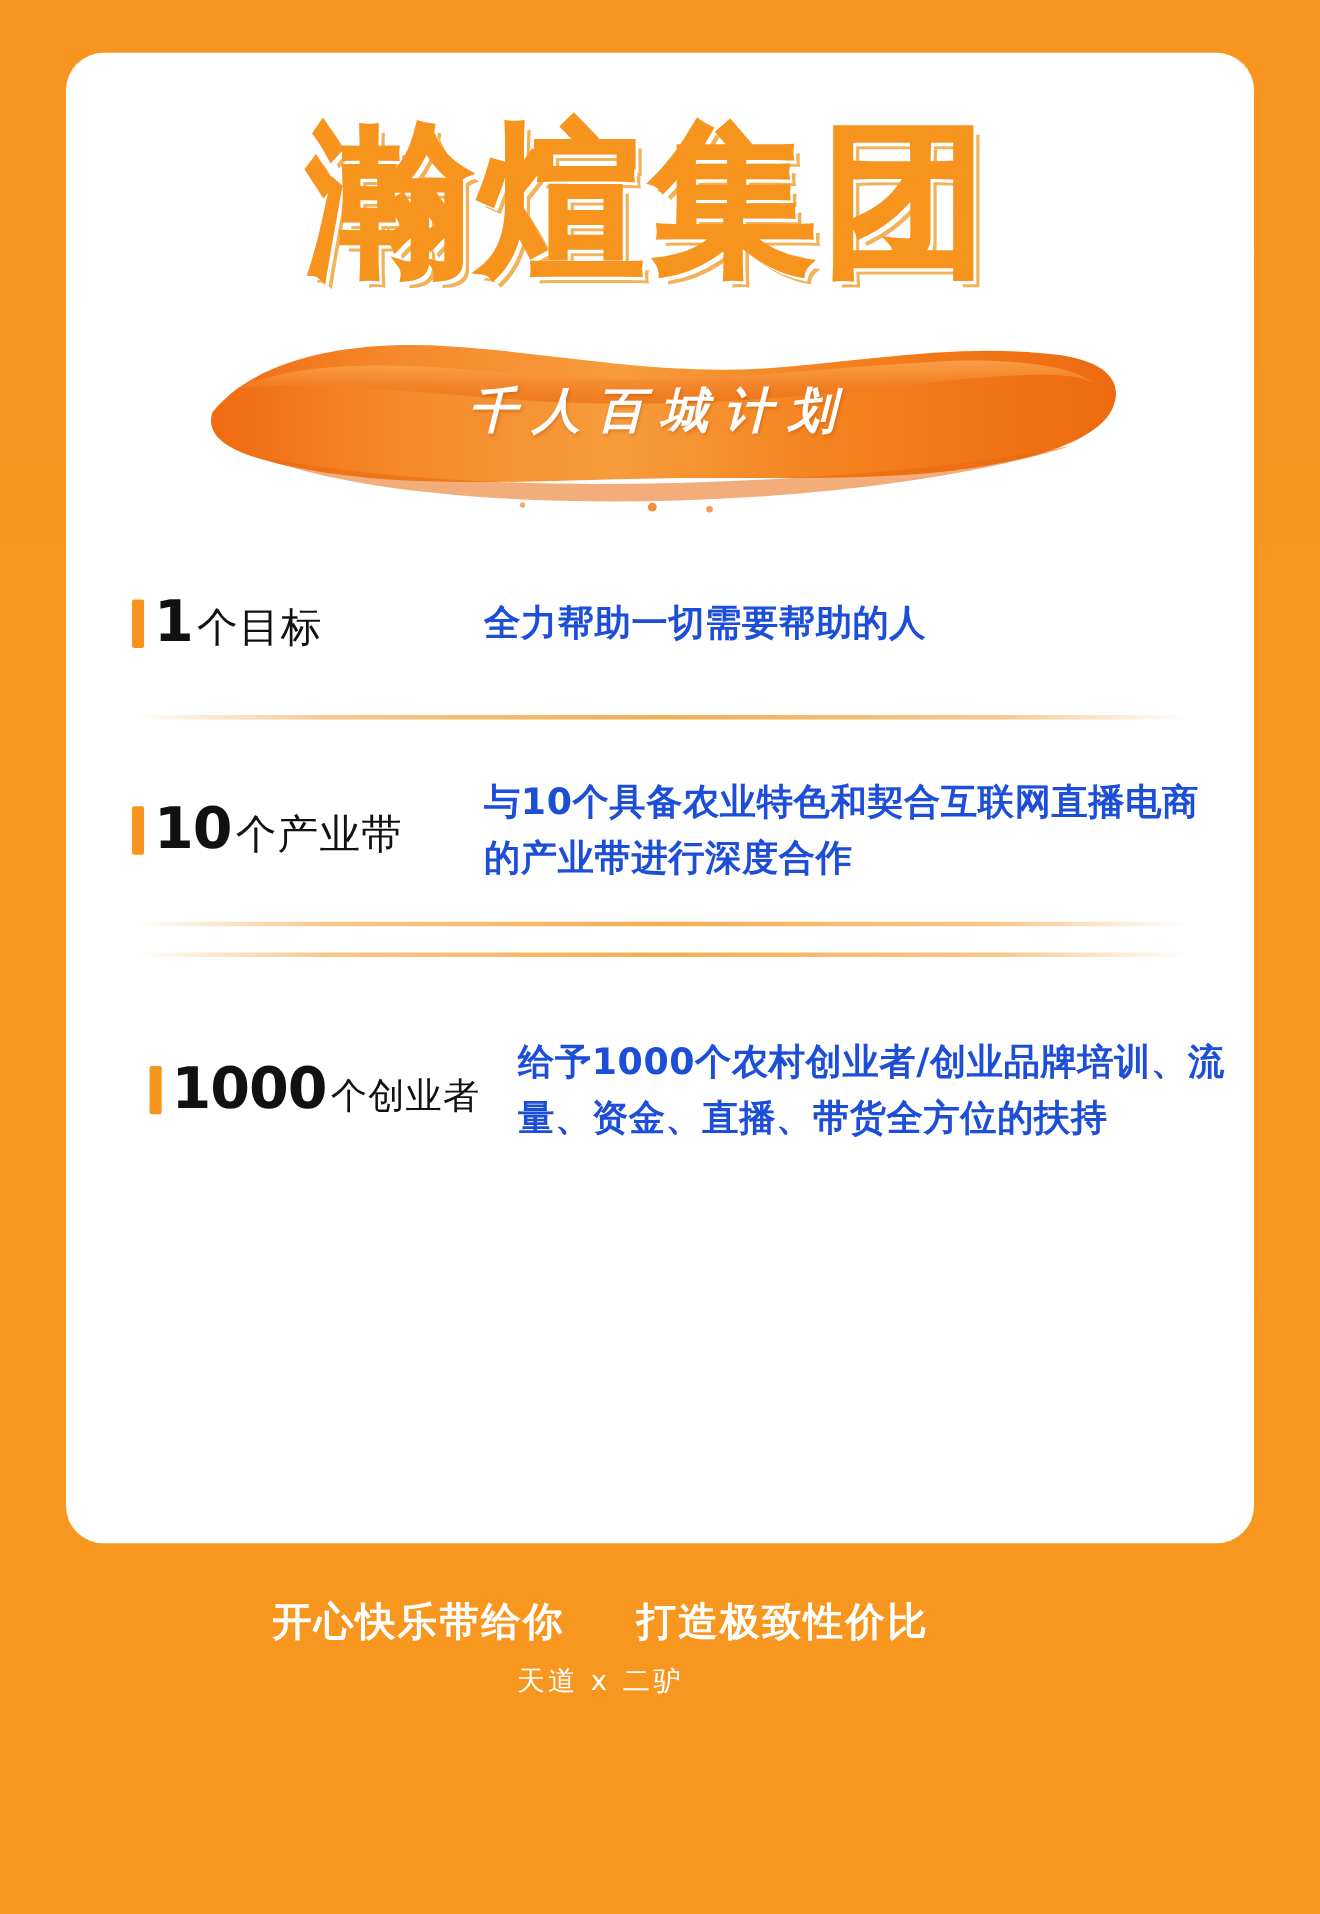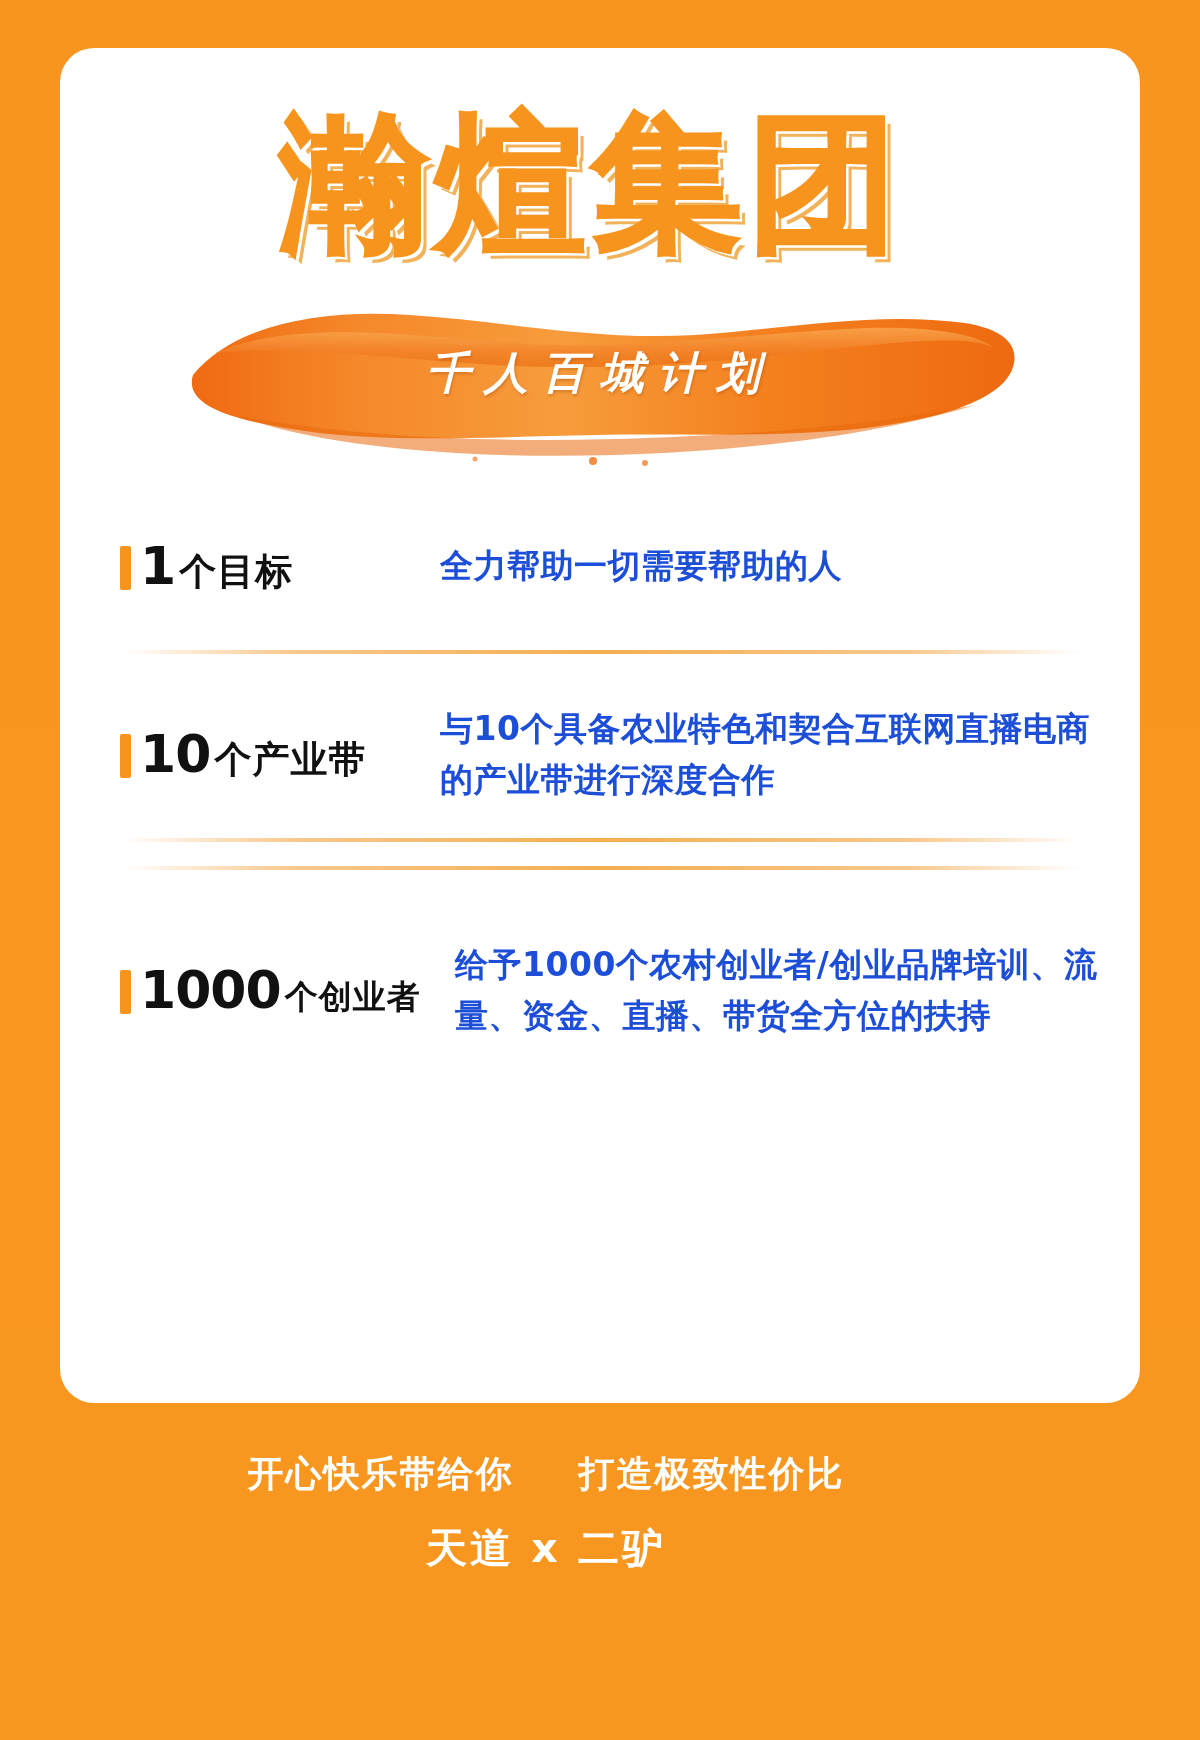--- a/index.html
+++ b/index.html
@@ -115,21 +115,21 @@
   .num {
     font-family: "DejaVu Sans", "Liberation Sans", sans-serif;
     font-size: 52px;
     font-weight: 700;
     color: #111111;
     letter-spacing: -1px;
   }
   .unit {
     font-family: "DejaVu Sans", "Liberation Sans", sans-serif;
     font-size: 37px;
-    font-weight: 700;
+    font-weight: 400;
     color: #111111;
     margin-left: 4px;
     letter-spacing: 1px;
   }
   .row-desc {
     flex: 1;
     font-family: "DejaVu Sans", "Liberation Sans", sans-serif;
     font-size: 33px;
     font-weight: 700;
     color: #1d4ed8;
@@ -146,45 +146,45 @@
        rgba(243,170,70,0.95) 50%,
        rgba(246,190,120,0.85) 82%,
        rgba(247,148,30,0) 100%);
     border-radius: 3px;
   }
 
   
   .row-1 { margin-top: 18px; }
   .row-2 { margin-top: 40px; }
   .row-3 { margin-top: 52px; }
-  .row-4 { margin-top: 60px; }
+  .row-4 { margin-top: 60px; margin-left: 16px; }
   .row-4 .row-label { width: 335px; flex: 0 0 335px; }
   .row-4 .unit { font-size: 33px; }
 
   
   .footer {
     position: absolute;
     left: 0;
     top: 1450px;
     width: 1092px;
     text-align: center;
     color: #FFFFFF;
   }
   .footer-line1 {
     font-family: "DejaVu Sans", "Liberation Sans", sans-serif;
     font-size: 36px;
     font-weight: 700;
     letter-spacing: 2px;
   }
   .footer-line1 .gap { display: inline-block; width: 36px; }
   .footer-line2 {
-    margin-top: 22px;
-    font-family: "DejaVu Sans", "Liberation Sans", sans-serif;
-    font-size: 41px;
-    font-weight: 700;
+    margin-top: 12px;
+    font-family: "DejaVu Sans", "Liberation Sans", sans-serif;
+    font-size: 25px;
+    font-weight: 400;
     letter-spacing: 3px;
   }
 </style>
 </head>
 <body>
 
 <div class="poster">
 
   <div class="card">
 

